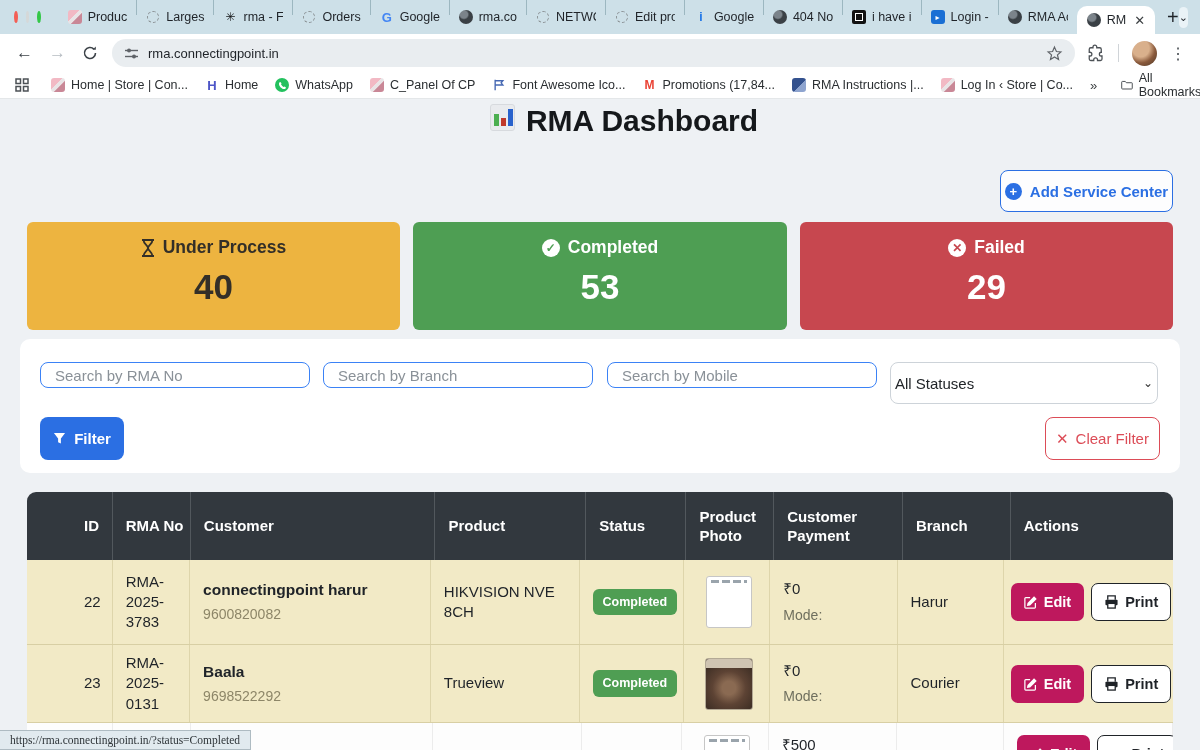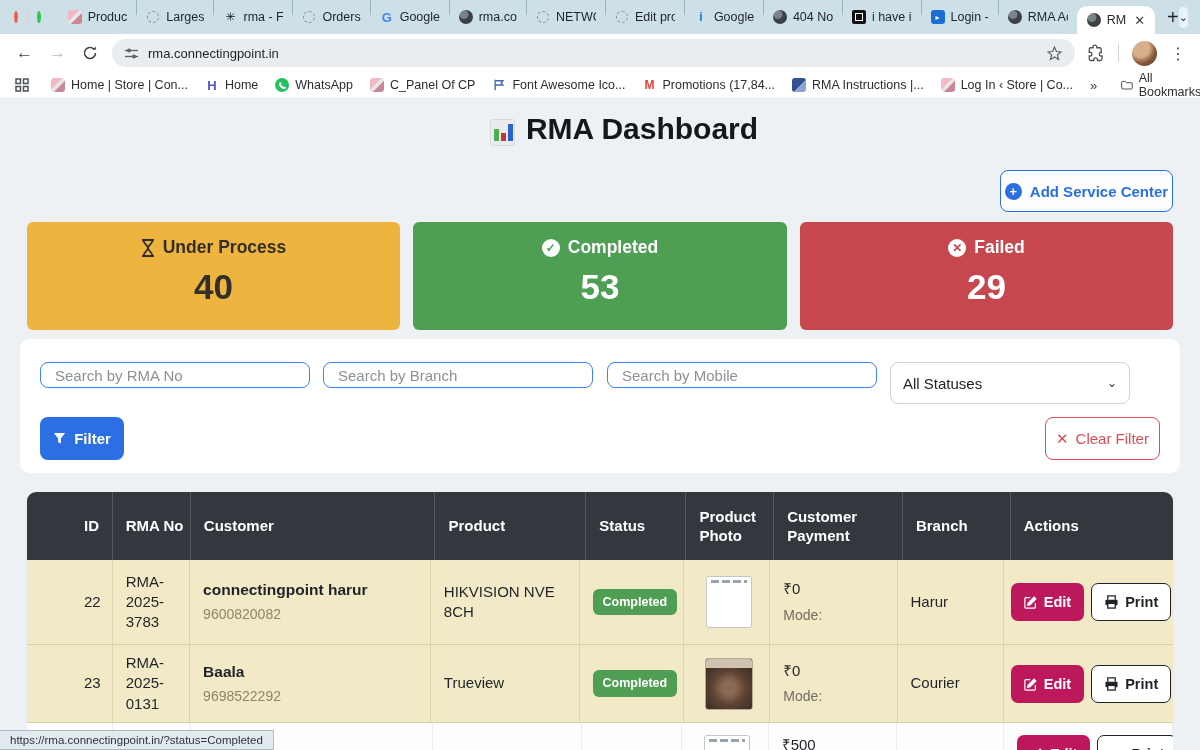--- a/index.html
+++ b/index.html
@@ -58,21 +58,21 @@
   
   .bmbar{position:absolute;top:72px;left:0;width:1200px;height:27px;background:#fff;
     display:flex;align-items:center;border-bottom:1px solid #e4e7e9;}
   .bm{display:flex;align-items:flex-start;gap:6px;font-size:12.5px;color:#2a2e31;margin-right:17px;
     white-space:nowrap;}
   .bmbar .overflow{margin-left:auto;font-size:13px;color:#3c4043;margin-right:12px;}
   .bmbar .allbm{display:flex;align-items:center;gap:6px;font-size:12.5px;color:#2a2e31;
     margin:0 16px 0 12px;}
 
   
-  .titlebar{position:absolute;top:112px;left:0;width:1200px;display:flex;align-items:flex-end;
+  .titlebar{position:absolute;top:104px;left:0;width:1200px;display:flex;align-items:flex-start;
     justify-content:center;gap:11px;padding-left:48px;}
   .chart-ic{width:25px;height:27px;background:#e9ebee;border-radius:3px;position:relative;
     border:1px solid #d7dade;}
   .chart-ic i{position:absolute;bottom:4px;width:5px;}
   .chart-ic .b1{left:3px;height:12px;background:#4caf50;}
   .chart-ic .b2{left:10px;height:8px;background:#c0392b;}
   .chart-ic .b3{left:17px;height:17px;background:#2962cc;}
   .pagetitle{font-size:30px;font-weight:700;color:#15181b;}
 
   .addsc{position:absolute;top:170px;left:1000px;width:173px;height:42px;background:#fdfdfe;
@@ -91,23 +91,23 @@
   .disc{width:18px;height:18px;border-radius:50%;background:#fff;display:flex;align-items:center;
     justify-content:center;font-size:12px;font-weight:700;}
   .disc.ok{color:#4e9e53;}.disc.bad{color:#c7474f;}
 
   .fpanel{position:absolute;top:339px;left:20px;width:1160px;height:134px;background:#fff;
     border-radius:10px;}
   .inp{position:absolute;top:23px;height:26px;border:1px solid #3b82f6;border-radius:8px;
     font-size:15px;color:#1f2328;padding:0 14px;font-family:"Liberation Sans",sans-serif;
     background:#fff;outline:none;}
   .inp::placeholder{color:#8a9198;}
-  .selbox{position:absolute;top:23px;left:870px;width:240px;height:42px;border:1px solid #cdd3d9;
+  .selbox{position:absolute;top:23px;left:870px;width:268px;height:42px;border:1px solid #cdd3d9;
     border-radius:8px;display:flex;align-items:center;justify-content:space-between;
-    padding:0 12px;font-size:15px;color:#212529;background:#fff;}
+    padding:0 4px;font-size:15px;color:#212529;background:#fff;}
   .selbox .chev{font-size:12px;color:#333;}
   .fbtn{position:absolute;top:78px;left:20px;width:84px;height:43px;background:#2b6fe3;border:none;
     border-radius:8px;color:#fff;font-size:15px;font-weight:600;display:flex;align-items:center;
     justify-content:center;gap:8px;}
   .cbtn{position:absolute;top:78px;left:1025px;width:115px;height:43px;background:#fff;
     border:1px solid #dc4c57;border-radius:8px;color:#dc4c57;font-size:15px;
     display:flex;align-items:center;justify-content:center;gap:7px;}
 
   
   .table{position:absolute;top:492px;left:27px;width:1146px;border-radius:9px 9px 0 0;overflow:hidden;}
@@ -141,21 +141,21 @@
   .mode{font-size:14px;color:#6f6f5e;margin-top:6px;}
   .td.acts{flex-direction:row;align-items:center;gap:7px;}
   .tr.partial .td.acts{align-items:flex-start;}
   .btn-edit{height:38px;padding:0 13px;background:#be185d;border:none;border-radius:7px;color:#fff;
     font-size:14.5px;font-weight:600;display:flex;align-items:center;gap:6px;}
   .btn-print{height:38px;padding:0 12px;background:#fff;border:1.5px solid #1f2328;border-radius:7px;
     color:#1f2328;font-size:14.5px;font-weight:600;display:flex;align-items:center;gap:6px;}
 
   .statusbar{position:absolute;left:0;top:730px;height:20px;background:#e1eaef;
     border:1px solid #aebbc2;border-left:none;display:flex;align-items:center;padding:0 10px;
-    font-size:11.5px;color:#2e3438;}
+    font-size:11.5px;color:#2e3438;font-family:Liberation Serif, serif;}
   svg{display:block;}
 </style>
 </head>
 <body>
 
 <div class="tabstrip">
   <span class="tl red"></span>
   <span class="tl grey"></span>
   <span class="tl green"></span>
   <div class="tabs">

